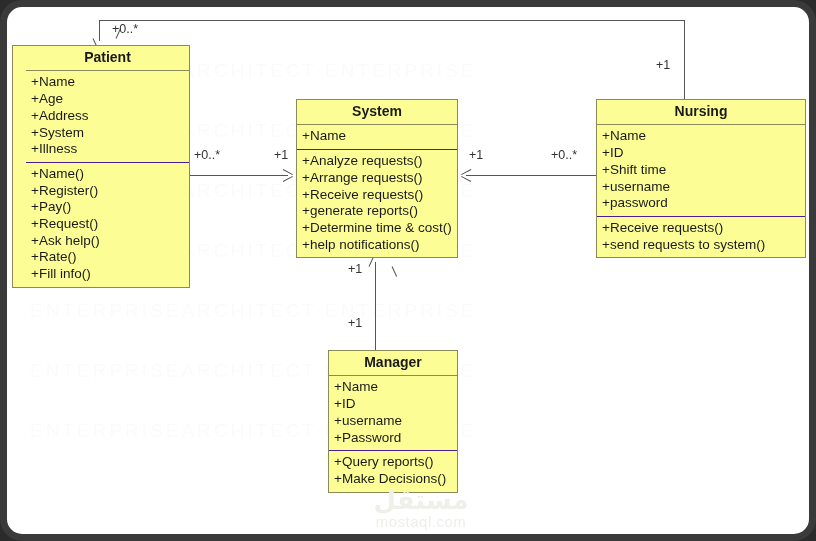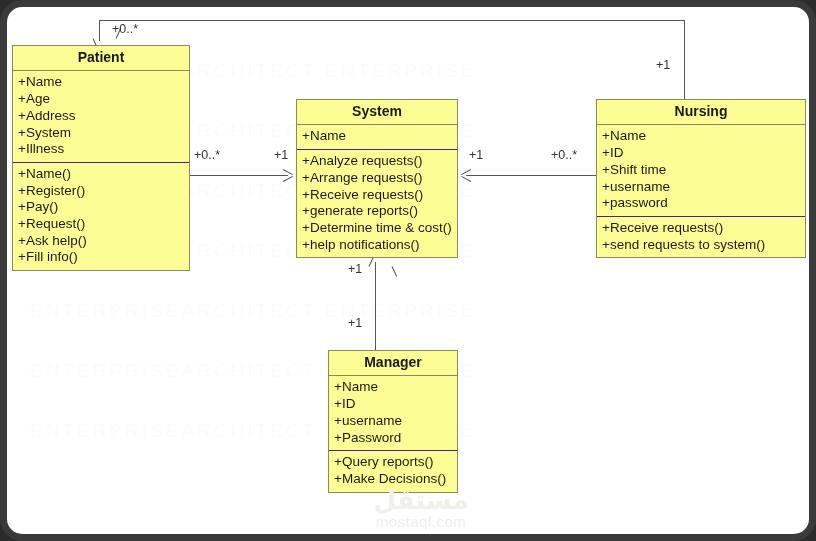--- a/index.html
+++ b/index.html
@@ -170,35 +170,36 @@
     <div class="mult" style="left:551px; top:148px;">+0..*</div>
 
     <div class="ln vline" style="left:375px; top:262px; height:88px;"></div>
     <div class="ohead" style="left:369px; top:259px; width:13px; height:13px;">
       <i style="left:0px; top:7px; transform:rotate(-65deg); transform-origin:left center;"></i>
       <i style="left:12px; top:7px; transform:rotate(-115deg); transform-origin:right center;"></i>
     </div>
     <div class="mult" style="left:348px; top:262px;">+1</div>
     <div class="mult" style="left:348px; top:316px;">+1</div>
 
-    <div class="uml" style="left:12px; top:45px; width:178px;">
+    <div class="uml" style="left:12px; top:45px; width:178px;padding-left:13px;">
       <div class="title">Patient</div>
       <div class="compartment">
         <div class="row">+Name</div>
         <div class="row">+Age</div>
         <div class="row">+Address</div>
         <div class="row">+System</div>
         <div class="row">+Illness</div>
       </div>
       <div class="compartment last">
         <div class="row">+Name()</div>
         <div class="row">+Register()</div>
         <div class="row">+Pay()</div>
         <div class="row">+Request()</div>
         <div class="row">+Ask help()</div>
+        <div class="row">+Rate()</div>
         <div class="row">+Fill info()</div>
       </div>
     </div>
 
     <div class="uml" style="left:296px; top:99px; width:162px;">
       <div class="title">System</div>
       <div class="compartment">
         <div class="row">+Name</div>
       </div>
       <div class="compartment last">

